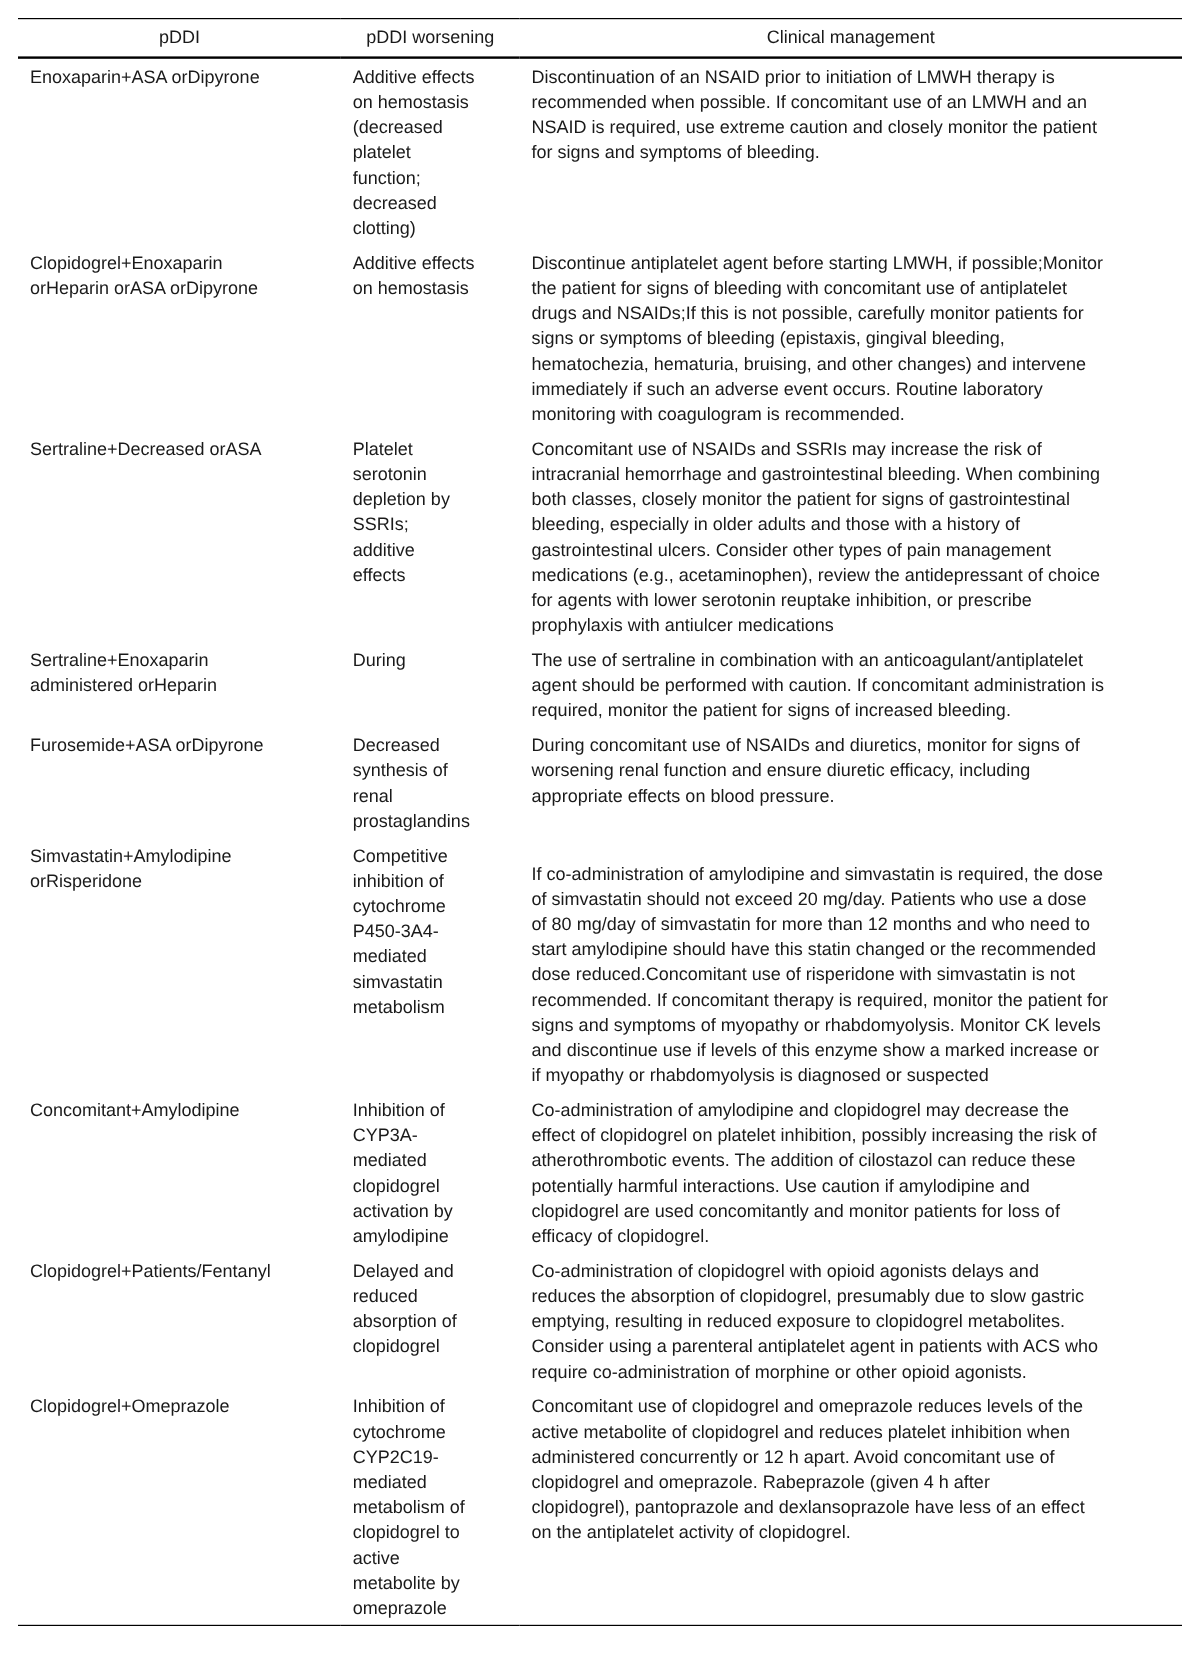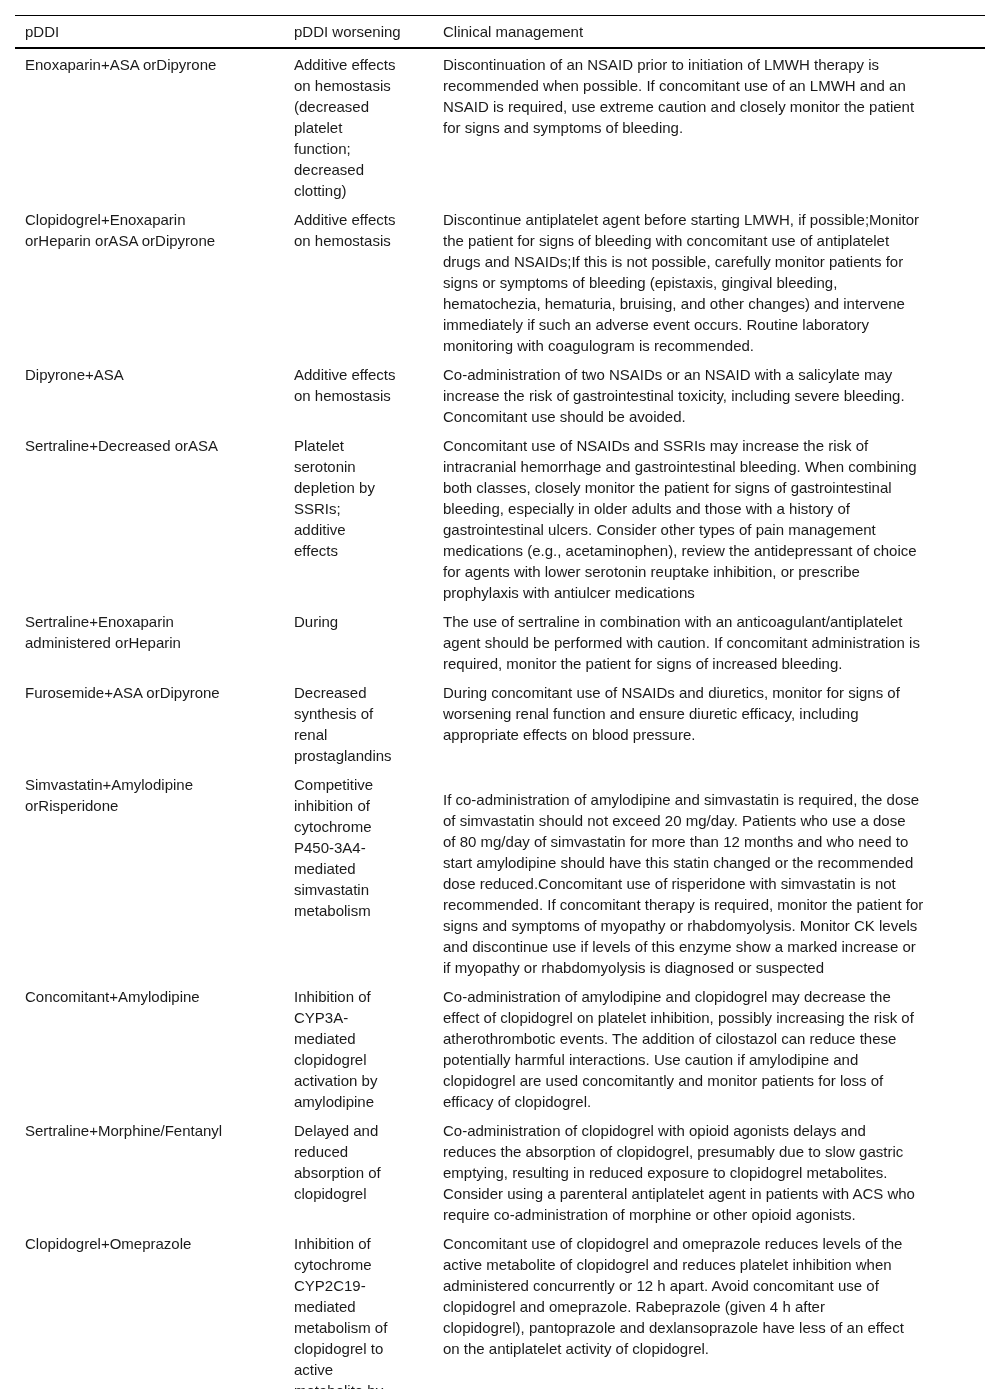--- a/index.html
+++ b/index.html
@@ -1,21 +1,21 @@
 <!DOCTYPE html>
 <html><head>
 <meta charset="utf-8">
 <style>
   html, body { margin: 0; padding: 0; background: #ffffff; }
   body { width: 1000px; height: 1389px; position: relative; font-family: "Liberation Sans", sans-serif; color: #1a1a1a; font-size: 15px; }
   .table-wrap { position: absolute; left: 15px; top: 15px; width: 970px; }
   table { border-collapse: collapse; width: 970px; table-layout: fixed; }
   thead tr { border-top: 1px solid #000; border-bottom: 2px solid #000; }
   tbody tr:last-child { border-bottom: 1px solid #000; }
-  th { font-weight: normal; text-align: left; padding: 6px 10px 6px 10px; height: 19px; line-height: 19px; vertical-align: top; }
+  th { font-weight: normal; text-align: center; padding: 6px 10px 6px 10px; height: 19px; line-height: 19px; vertical-align: top; }
   td { vertical-align: top; padding: 5px 10px 3px 10px; line-height: 21px; white-space: pre-line; }
   col.c1 { width: 269px; }
   col.c2 { width: 149px; }
   col.c3 { width: 552px; }
   td.mech { padding-right: 4px; }
   tr.simv td.mgmt { padding-top: 20px; }
 </style>
 </head>
 <body>
 
@@ -53,28 +53,20 @@
 orHeparin orASA orDipyrone</td>
         <td class="mech">Additive effects
 on hemostasis</td>
         <td class="mgmt">Discontinue antiplatelet agent before starting LMWH, if possible;Monitor
 the patient for signs of bleeding with concomitant use of antiplatelet
 drugs and NSAIDs;If this is not possible, carefully monitor patients for
 signs or symptoms of bleeding (epistaxis, gingival bleeding,
 hematochezia, hematuria, bruising, and other changes) and intervene
 immediately if such an adverse event occurs. Routine laboratory
 monitoring with coagulogram is recommended.</td>
-      </tr>
-      <tr>
-        <td>Dipyrone+ASA</td>
-        <td class="mech">Additive effects
-on hemostasis</td>
-        <td class="mgmt">Co-administration of two NSAIDs or an NSAID with a salicylate may
-increase the risk of gastrointestinal toxicity, including severe bleeding.
-Concomitant use should be avoided.</td>
       </tr>
       <tr>
         <td>Sertraline+Decreased orASA</td>
         <td class="mech">Platelet
 serotonin
 depletion by
 SSRIs;
 additive
 effects</td>
         <td class="mgmt">Concomitant use of NSAIDs and SSRIs may increase the risk of
@@ -133,21 +125,21 @@
 activation by
 amylodipine</td>
         <td class="mgmt">Co-administration of amylodipine and clopidogrel may decrease the
 effect of clopidogrel on platelet inhibition, possibly increasing the risk of
 atherothrombotic events. The addition of cilostazol can reduce these
 potentially harmful interactions. Use caution if amylodipine and
 clopidogrel are used concomitantly and monitor patients for loss of
 efficacy of clopidogrel.</td>
       </tr>
       <tr>
-        <td>Sertraline+Morphine/Fentanyl</td>
+        <td>Clopidogrel+Patients/Fentanyl</td>
         <td class="mech">Delayed and
 reduced
 absorption of
 clopidogrel</td>
         <td class="mgmt">Co-administration of clopidogrel with opioid agonists delays and
 reduces the absorption of clopidogrel, presumably due to slow gastric
 emptying, resulting in reduced exposure to clopidogrel metabolites.
 Consider using a parenteral antiplatelet agent in patients with ACS who
 require co-administration of morphine or other opioid agonists.</td>
       </tr>

